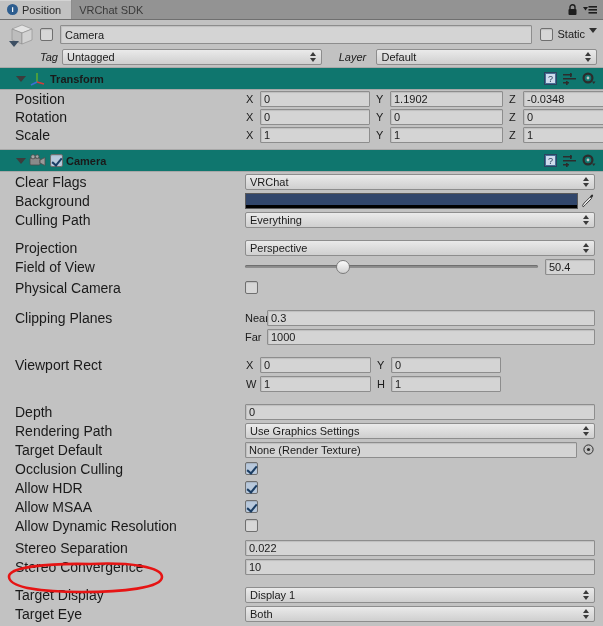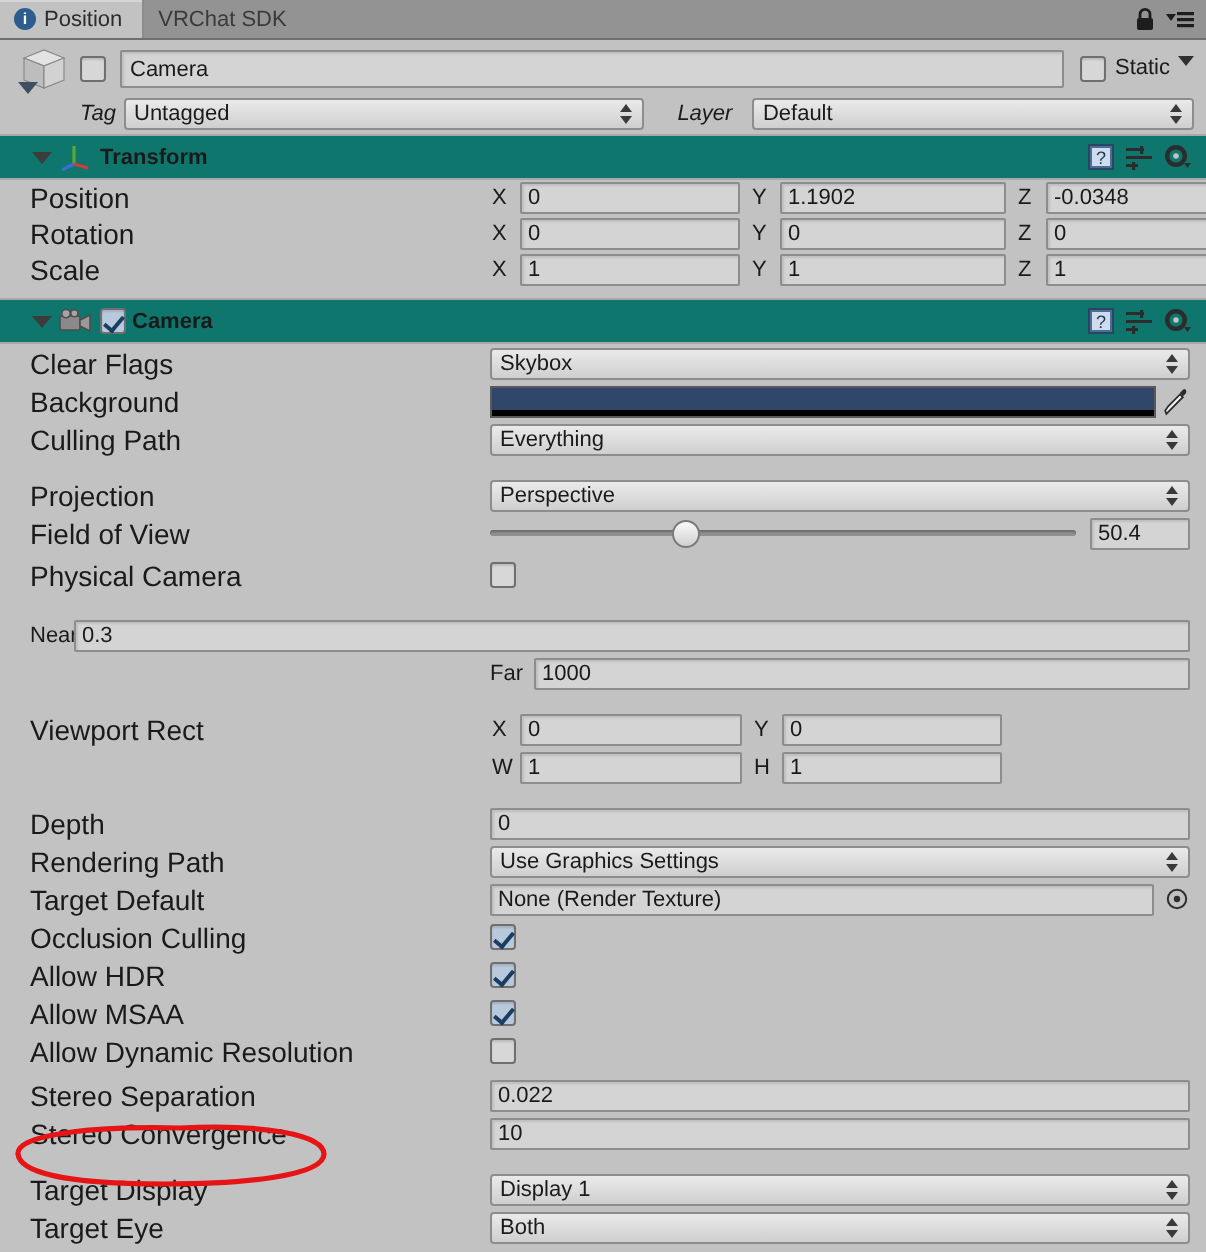--- a/index.html
+++ b/index.html
@@ -337,21 +337,21 @@
         <circle cx="6" cy="6" r="1.4" fill="#c2c2c2"></circle>
         <polygon points="10,9.5 13.5,9.5 11.7,12" fill="#2c2c2c"></polygon>
       </svg>
     </div>
   </div>
 
   <div class="row tall">
     <span class="lbl">Clear Flags</span>
     <div class="fields">
       <div class="popup" style="width:100%">
-        <span class="txt">Skybox</span>
+        <span class="txt">VRChat</span>
         <span class="updown"></span>
       </div>
     </div>
   </div>
 
   <div class="row tall">
     <span class="lbl">Background</span>
     <div class="fields">
       <div class="colorfield" id="bgcolor" style="flex:1">
         <div class="swatch" id="bgswatch" style="background: rgb(49, 70, 107);"></div>
@@ -401,20 +401,21 @@
   <div class="row tall" style="height:23px">
     <span class="lbl">Physical Camera</span>
     <div class="fields">
       <div class="cb"></div>
     </div>
   </div>
 
   <div class="spacer"></div>
 
   <div class="row tall">
+    <span class="lbl">Clipping Planes</span>
     <div class="fields">
       <span class="axis-w">Near</span>
       <div class="txtfield" style="flex:1">
           <span>0.3</span>
         </div>
     </div>
   </div>
   <div class="row tall">
     <span class="lbl"></span>
     <div class="fields">

